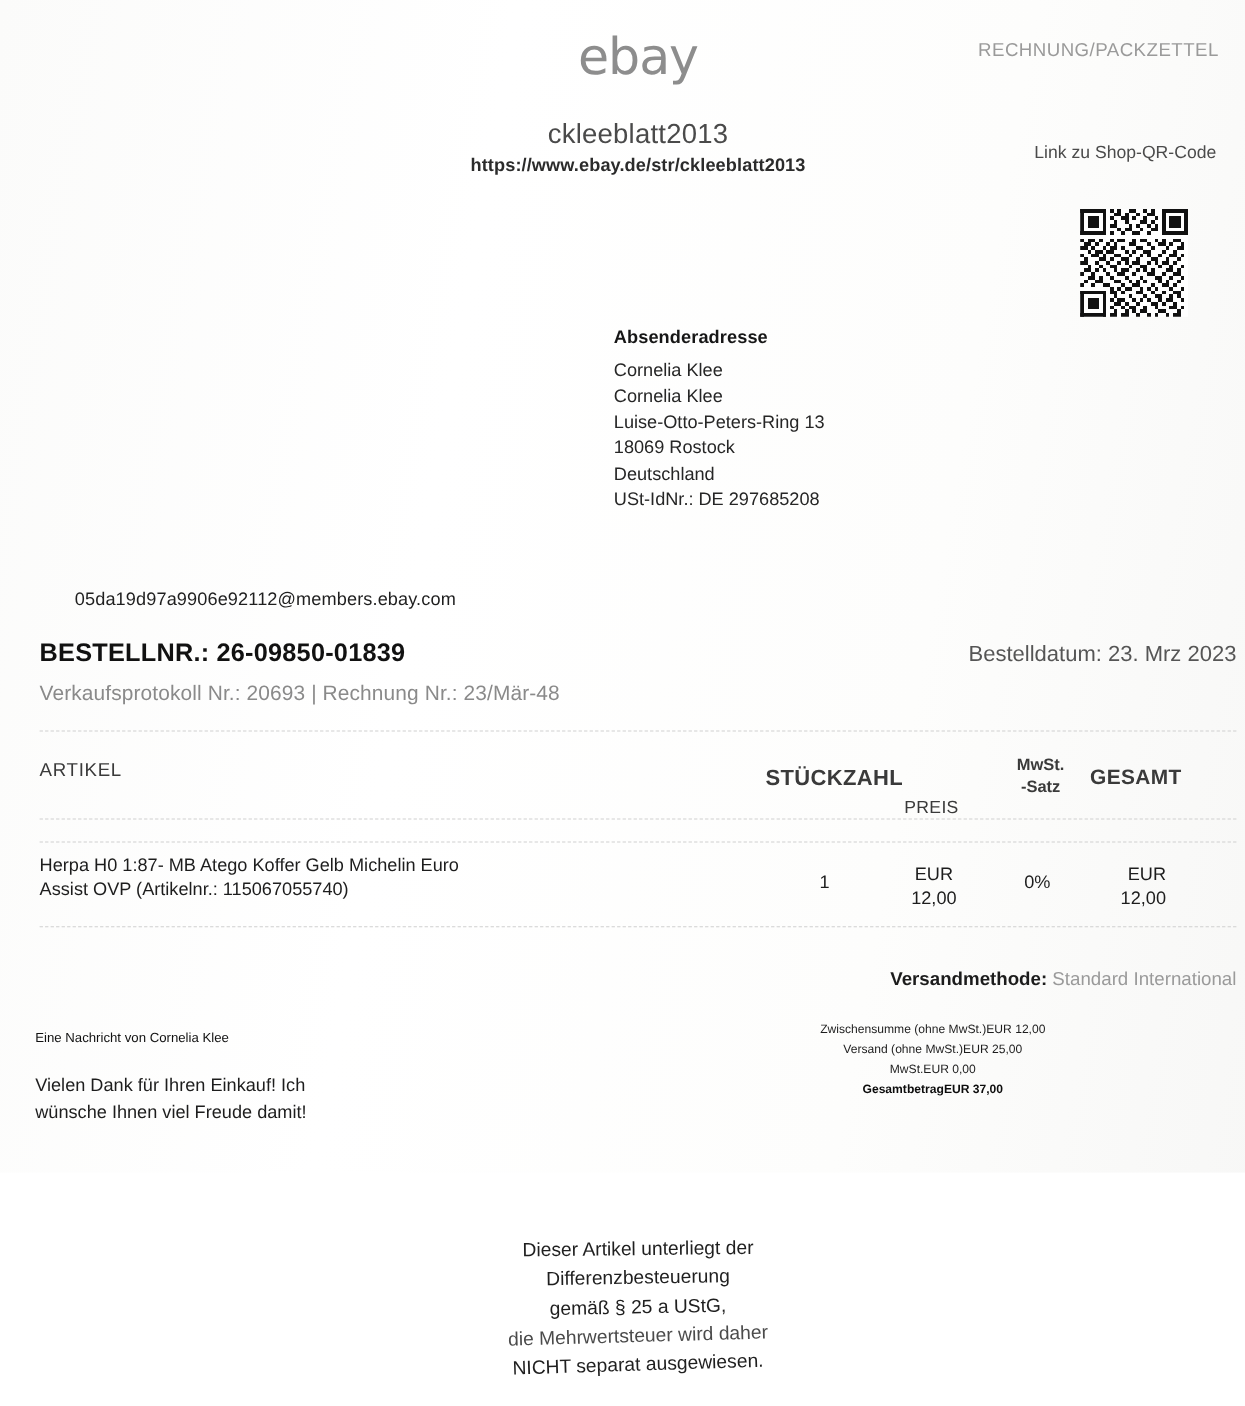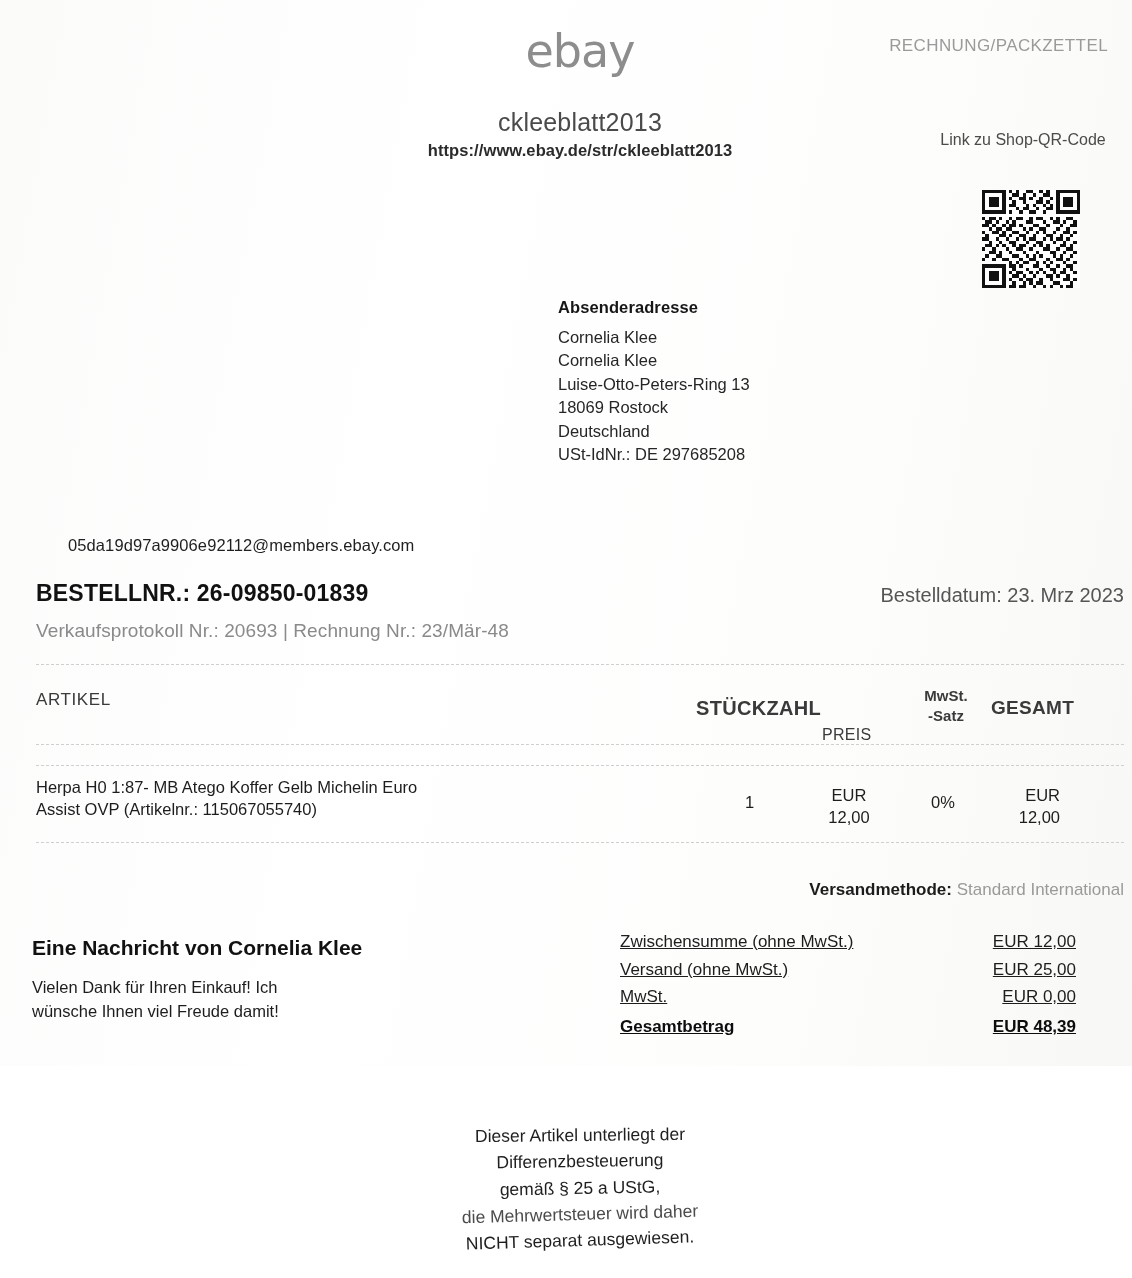--- a/index.html
+++ b/index.html
@@ -282,22 +282,22 @@
   .ship-method b {
     color: #1c1c1c;
     margin-left: 15px;
   }
 
   
   .msg-title {
     position: absolute;
     left: 32px;
     top: 936px;
-    font-size: 21px;
-    font-weight: bold;
+    font-size: 12px;
+    font-weight: normal;
     color: #111;
   }
   .msg-body {
     position: absolute;
     left: 32px;
     top: 976px;
     width: 330px;
     font-size: 16.5px;
     color: #1d1d1d;
     line-height: 1.45;
@@ -305,25 +305,24 @@
 
   
   .totals {
     position: absolute;
     left: 620px;
     top: 928px;
     width: 456px;
   }
   .totals-row {
     display: flex;
-    justify-content: space-between;
-    font-size: 17px;
+    justify-content: center;
+    font-size: 11px;
     color: #1d1d1d;
     line-height: 1.62;
-    text-decoration: underline;
   }
   .totals-row.grand {
     font-weight: bold;
     color: #0d0d0d;
     margin-top: 2px;
   }
   .totals-row .val { text-align: right; }
 
   
   .footer-note {
@@ -645,21 +644,21 @@
     <div class="totals-row">
       <span class="lbl">Versand (ohne MwSt.)</span>
       <span class="val">EUR 25,00</span>
     </div>
     <div class="totals-row">
       <span class="lbl">MwSt.</span>
       <span class="val">EUR 0,00</span>
     </div>
     <div class="totals-row grand">
       <span class="lbl">Gesamtbetrag</span>
-      <span class="val">EUR 48,39</span>
+      <span class="val">EUR 37,00</span>
     </div>
   </div>
 
   <div class="footer-note">
     <span class="fl">Dieser Artikel unterliegt der</span>
     <span class="fl">Differenzbesteuerung</span>
     <span class="fl">gemäß § 25 a UStG,</span>
     <span class="fl">die Mehrwertsteuer wird daher</span>
     <span class="fl">NICHT separat ausgewiesen.</span>
   </div>

